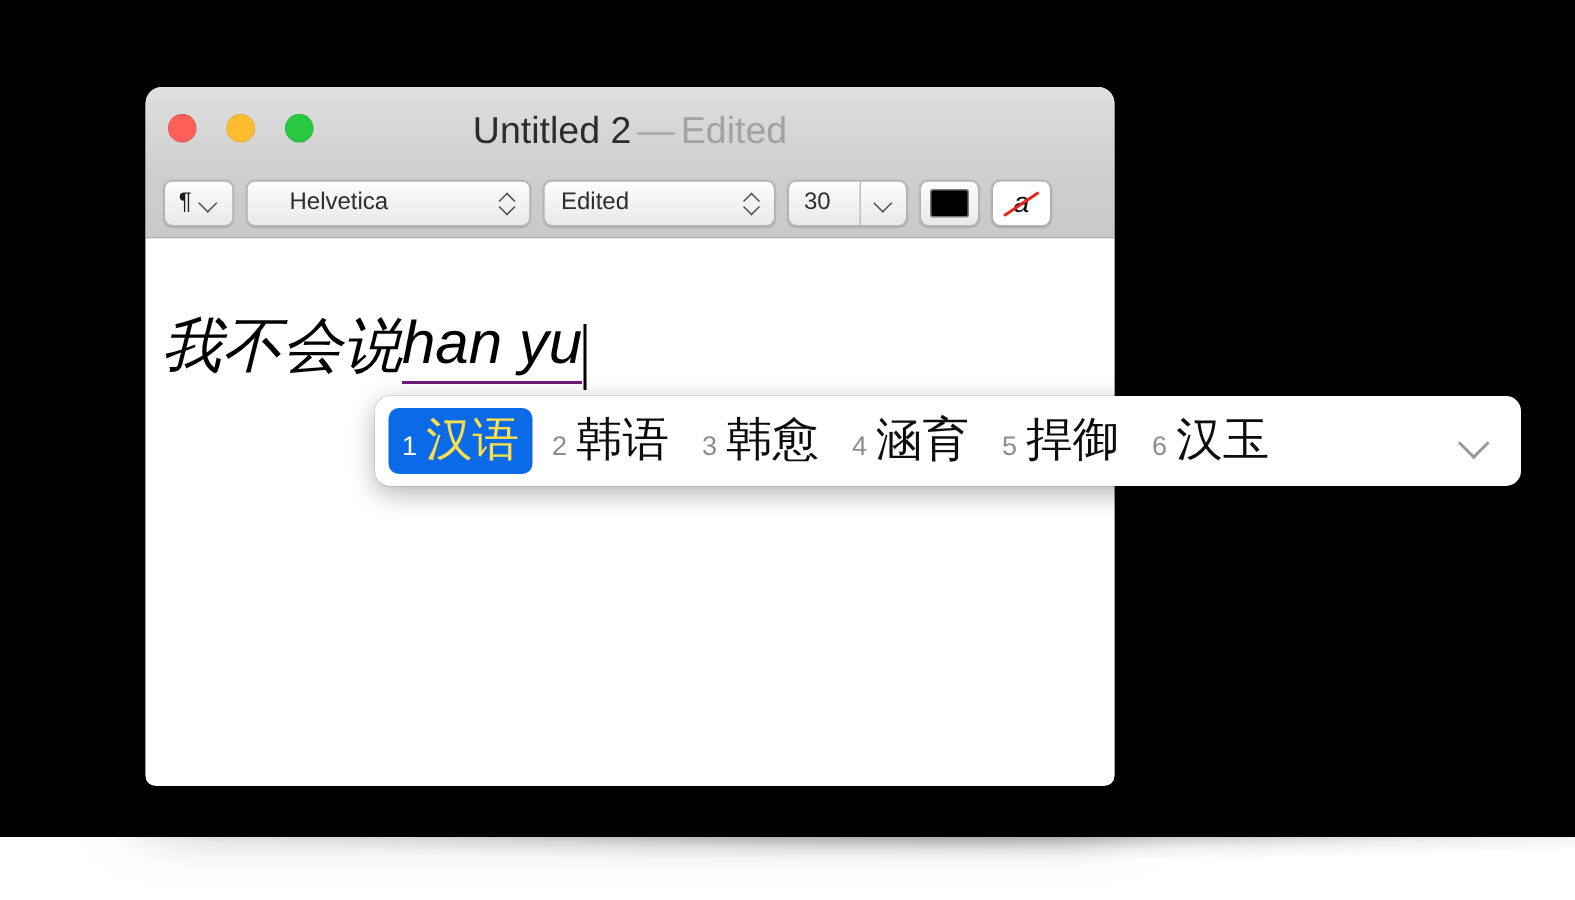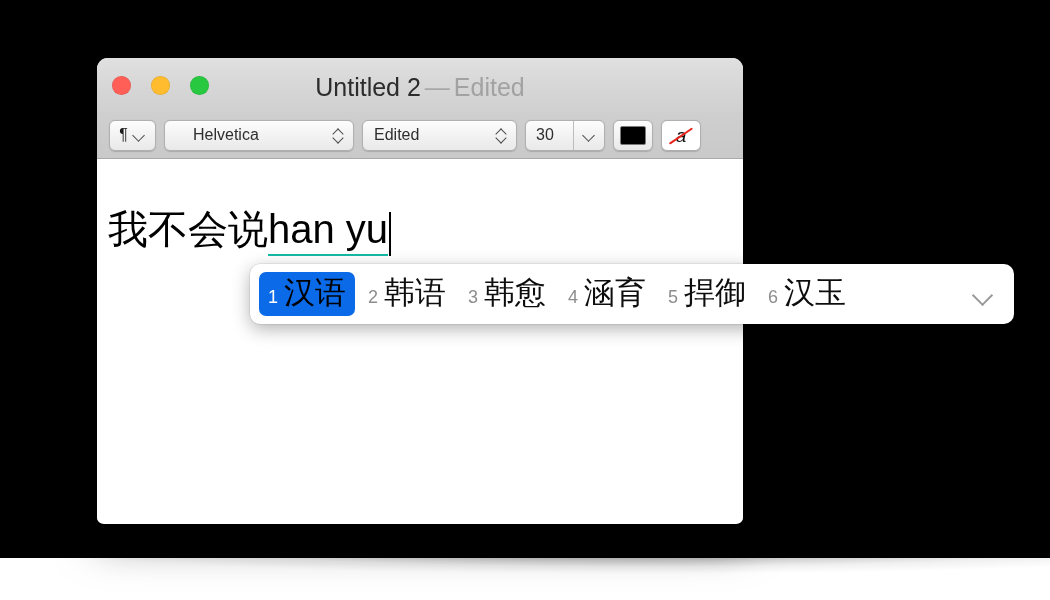--- a/index.html
+++ b/index.html
@@ -223,25 +223,26 @@
     height: 364px;
     background: #ffffff;
     padding: 46px 0 0 11px;
   }
   #doc-line {
     font-size: 40px;
     line-height: 48px;
     color: #000000;
     white-space: nowrap;
     display: flex;
-    align-items: flex-start;
+    align-items: center;
+    font-style: italic;
   }
   #committed-text { letter-spacing: 0; }
   #composing-text {
-    border-bottom: 2px solid #14b8a6;
+    border-bottom: 2px solid #701a75;
     padding-bottom: 1px;
   }
   #caret {
     display: inline-block;
     width: 2px;
     height: 44px;
     background: #000000;
     margin-left: 1px;
     position: relative;
     top: 7px;
@@ -280,21 +281,21 @@
   }
   .cand .word {
     font-size: 31px;
     line-height: 34px;
     color: #0d0d0d;
   }
   .cand.selected {
     background: #0a6ae8;
   }
   .cand.selected .idx  { color: #ffffff; }
-  .cand.selected .word { color: #000000; }
+  .cand.selected .word { color: #fde047; }
 
   #ime-expand {
     width: 44px;
     display: flex;
     align-items: center;
     justify-content: center;
   }
   #ime-expand .big-chev {
     width: 24px; height: 13px;
     position: relative;

